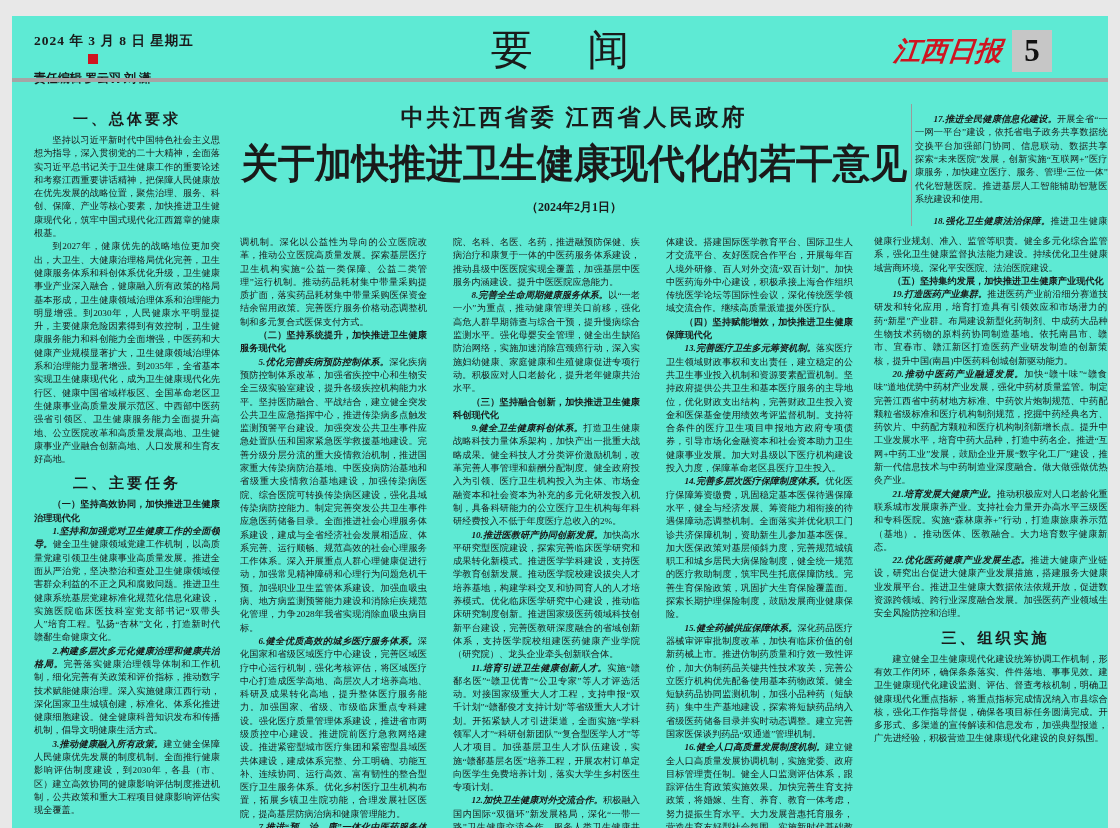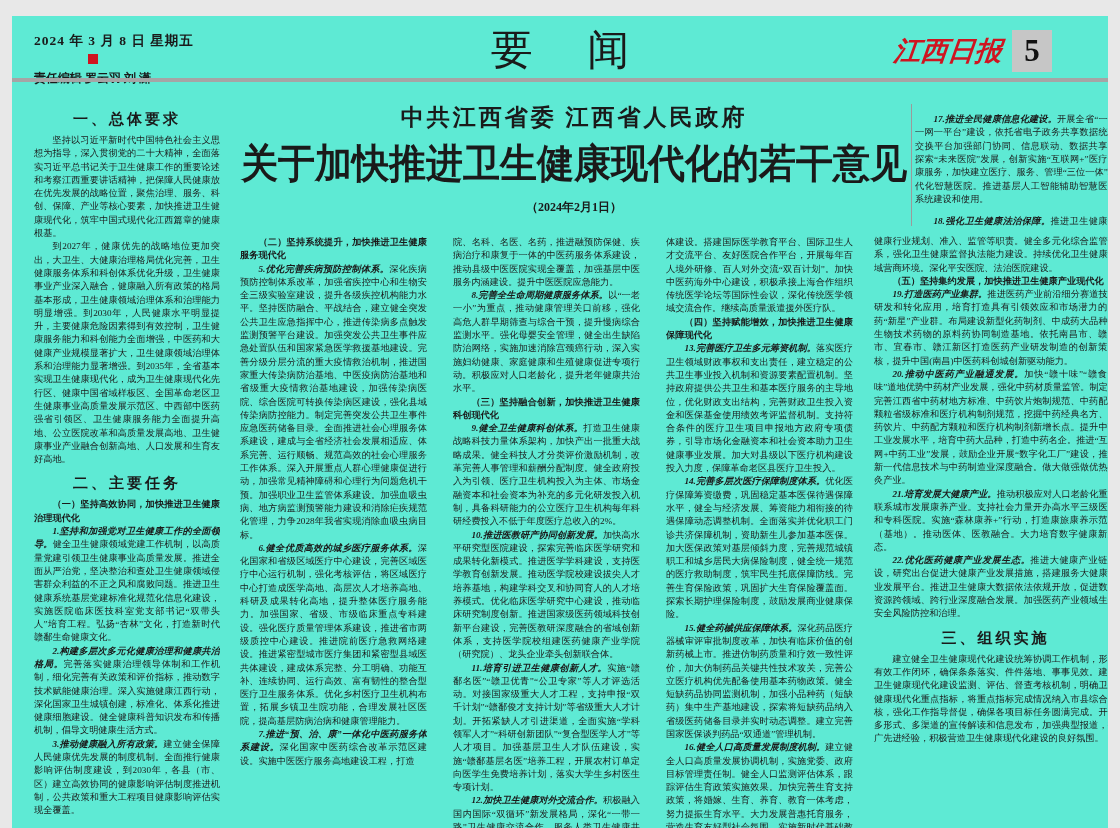--- a/index.html
+++ b/index.html
@@ -68,20 +68,21 @@
       <p class="h1">一、总体要求</p>
       <p class="p">坚持以习近平新时代中国特色社会主义思想为指导，深入贯彻党的二十大精神，全面落实习近平总书记关于卫生健康工作的重要论述和考察江西重要讲话精神，把保障人民健康放在优先发展的战略位置，聚焦治理、服务、科创、保障、产业等核心要素，加快推进卫生健康现代化，筑牢中国式现代化江西篇章的健康根基。</p>
       <p class="p">到2027年，健康优先的战略地位更加突出，大卫生、大健康治理格局优化完善，卫生健康服务体系和科创体系优化升级，卫生健康事业产业深入融合，健康融入所有政策的格局基本形成，卫生健康领域治理体系和治理能力明显增强。到2030年，人民健康水平明显提升，主要健康危险因素得到有效控制，卫生健康服务能力和科创能力全面增强，中医药和大健康产业规模显著扩大，卫生健康领域治理体系和治理能力显著增强。到2035年，全省基本实现卫生健康现代化，成为卫生健康现代化先行区、健康中国省域样板区、全国革命老区卫生健康事业高质量发展示范区、中西部中医药强省引领区、卫生健康服务能力全面提升高地、公立医院改革和高质量发展高地、卫生健康事业产业融合创新高地、人口发展和生育友好高地。</p>
       <p class="h1">二、主要任务</p>
       <p class="h2">（一）坚持高效协同，加快推进卫生健康治理现代化</p>
       <p class="p"><span class="lead">1.坚持和加强党对卫生健康工作的全面领导。</span>健全卫生健康领域党建工作机制，以高质量党建引领卫生健康事业高质量发展。推进全面从严治党，坚决整治和查处卫生健康领域侵害群众利益的不正之风和腐败问题。推进卫生健康系统基层党建标准化规范化信息化建设，实施医院临床医技科室党支部书记“双带头人”培育工程。弘扬“杏林”文化，打造新时代赣鄱生命健康文化。</p>
       <p class="p"><span class="lead">2.构建多层次多元化健康治理和健康共治格局。</span>完善落实健康治理领导体制和工作机制，细化完善有关政策和评价指标，推动数字技术赋能健康治理。深入实施健康江西行动，深化国家卫生城镇创建，标准化、体系化推进健康细胞建设。健全健康科普知识发布和传播机制，倡导文明健康生活方式。</p>
       <p class="p"><span class="lead">3.推动健康融入所有政策。</span>建立健全保障人民健康优先发展的制度机制。全面推行健康影响评估制度建设，到2030年，各县（市、区）建立高效协同的健康影响评估制度推进机制，公共政策和重大工程项目健康影响评估实现全覆盖。</p>
     </div>
   <div class="col col2">
+      <p class="cont">调机制。深化以公益性为导向的公立医院改革，推动公立医院高质量发展。探索基层医疗卫生机构实施“公益一类保障、公益二类管理”运行机制。推动药品耗材集中带量采购提质扩面，落实药品耗材集中带量采购医保资金结余留用政策。完善医疗服务价格动态调整机制和多元复合式医保支付方式。</p>
       <p class="h2">（二）坚持系统提升，加快推进卫生健康服务现代化</p>
       <p class="p"><span class="lead">5.优化完善疾病预防控制体系。</span>深化疾病预防控制体系改革，加强省疾控中心和生物安全三级实验室建设，提升各级疾控机构能力水平。坚持医防融合、平战结合，建立健全突发公共卫生应急指挥中心，推进传染病多点触发监测预警平台建设。加强突发公共卫生事件应急处置队伍和国家紧急医学救援基地建设。完善分级分层分流的重大疫情救治机制，推进国家重大传染病防治基地、中医疫病防治基地和省级重大疫情救治基地建设，加强传染病医院、综合医院可转换传染病区建设，强化县域传染病防控能力。制定完善突发公共卫生事件应急医药储备目录。全面推进社会心理服务体系建设，建成与全省经济社会发展相适应、体系完善、运行顺畅、规范高效的社会心理服务工作体系。深入开展重点人群心理健康促进行动，加强常见精神障碍和心理行为问题危机干预。加强职业卫生监管体系建设。加强血吸虫病、地方病监测预警能力建设和消除疟疾规范化管理，力争2028年我省实现消除血吸虫病目标。</p>
       <p class="p"><span class="lead">6.健全优质高效的城乡医疗服务体系。</span>深化国家和省级区域医疗中心建设，完善区域医疗中心运行机制，强化考核评估，将区域医疗中心打造成医学高地、高层次人才培养高地、科研及成果转化高地，提升整体医疗服务能力。加强国家、省级、市级临床重点专科建设。强化医疗质量管理体系建设，推进省市两级质控中心建设。推进院前医疗急救网络建设。推进紧密型城市医疗集团和紧密型县域医共体建设，建成体系完整、分工明确、功能互补、连续协同、运行高效、富有韧性的整合型医疗卫生服务体系。优化乡村医疗卫生机构布置，拓展乡镇卫生院功能，合理发展社区医院，提高基层防病治病和健康管理能力。</p>
       <p class="p"><span class="lead">7.推进“预、治、康”一体化中医药服务体系建设。</span>深化国家中医药综合改革示范区建设。实施中医医疗服务高地建设工程，打造</p>
     </div>
   <div class="col col3">
       <p class="cont">院、名科、名医、名药，推进融预防保健、疾病治疗和康复于一体的中医药服务体系建设，推动县级中医医院实现全覆盖，加强基层中医服务内涵建设。提升中医医院应急能力。</p>
       <p class="p"><span class="lead">8.完善全生命周期健康服务体系。</span>以“一老一小”为重点，推动健康管理关口前移，强化高危人群早期筛查与综合干预，提升慢病综合监测水平。强化母婴安全管理，健全出生缺陷防治网络，实施加速消除宫颈癌行动，深入实施妇幼健康、家庭健康和生殖健康促进专项行动。积极应对人口老龄化，提升老年健康共治水平。</p>
       <p class="h2">（三）坚持融合创新，加快推进卫生健康科创现代化</p>
       <p class="p"><span class="lead">9.健全卫生健康科创体系。</span>打造卫生健康战略科技力量体系架构，加快产出一批重大战略成果。健全科技人才分类评价激励机制，改革完善人事管理和薪酬分配制度。健全政府投入为引领、医疗卫生机构投入为主体、市场金融资本和社会资本为补充的多元化研发投入机制，具备科研能力的公立医疗卫生机构每年科研经费投入不低于年度医疗总收入的2%。</p>

